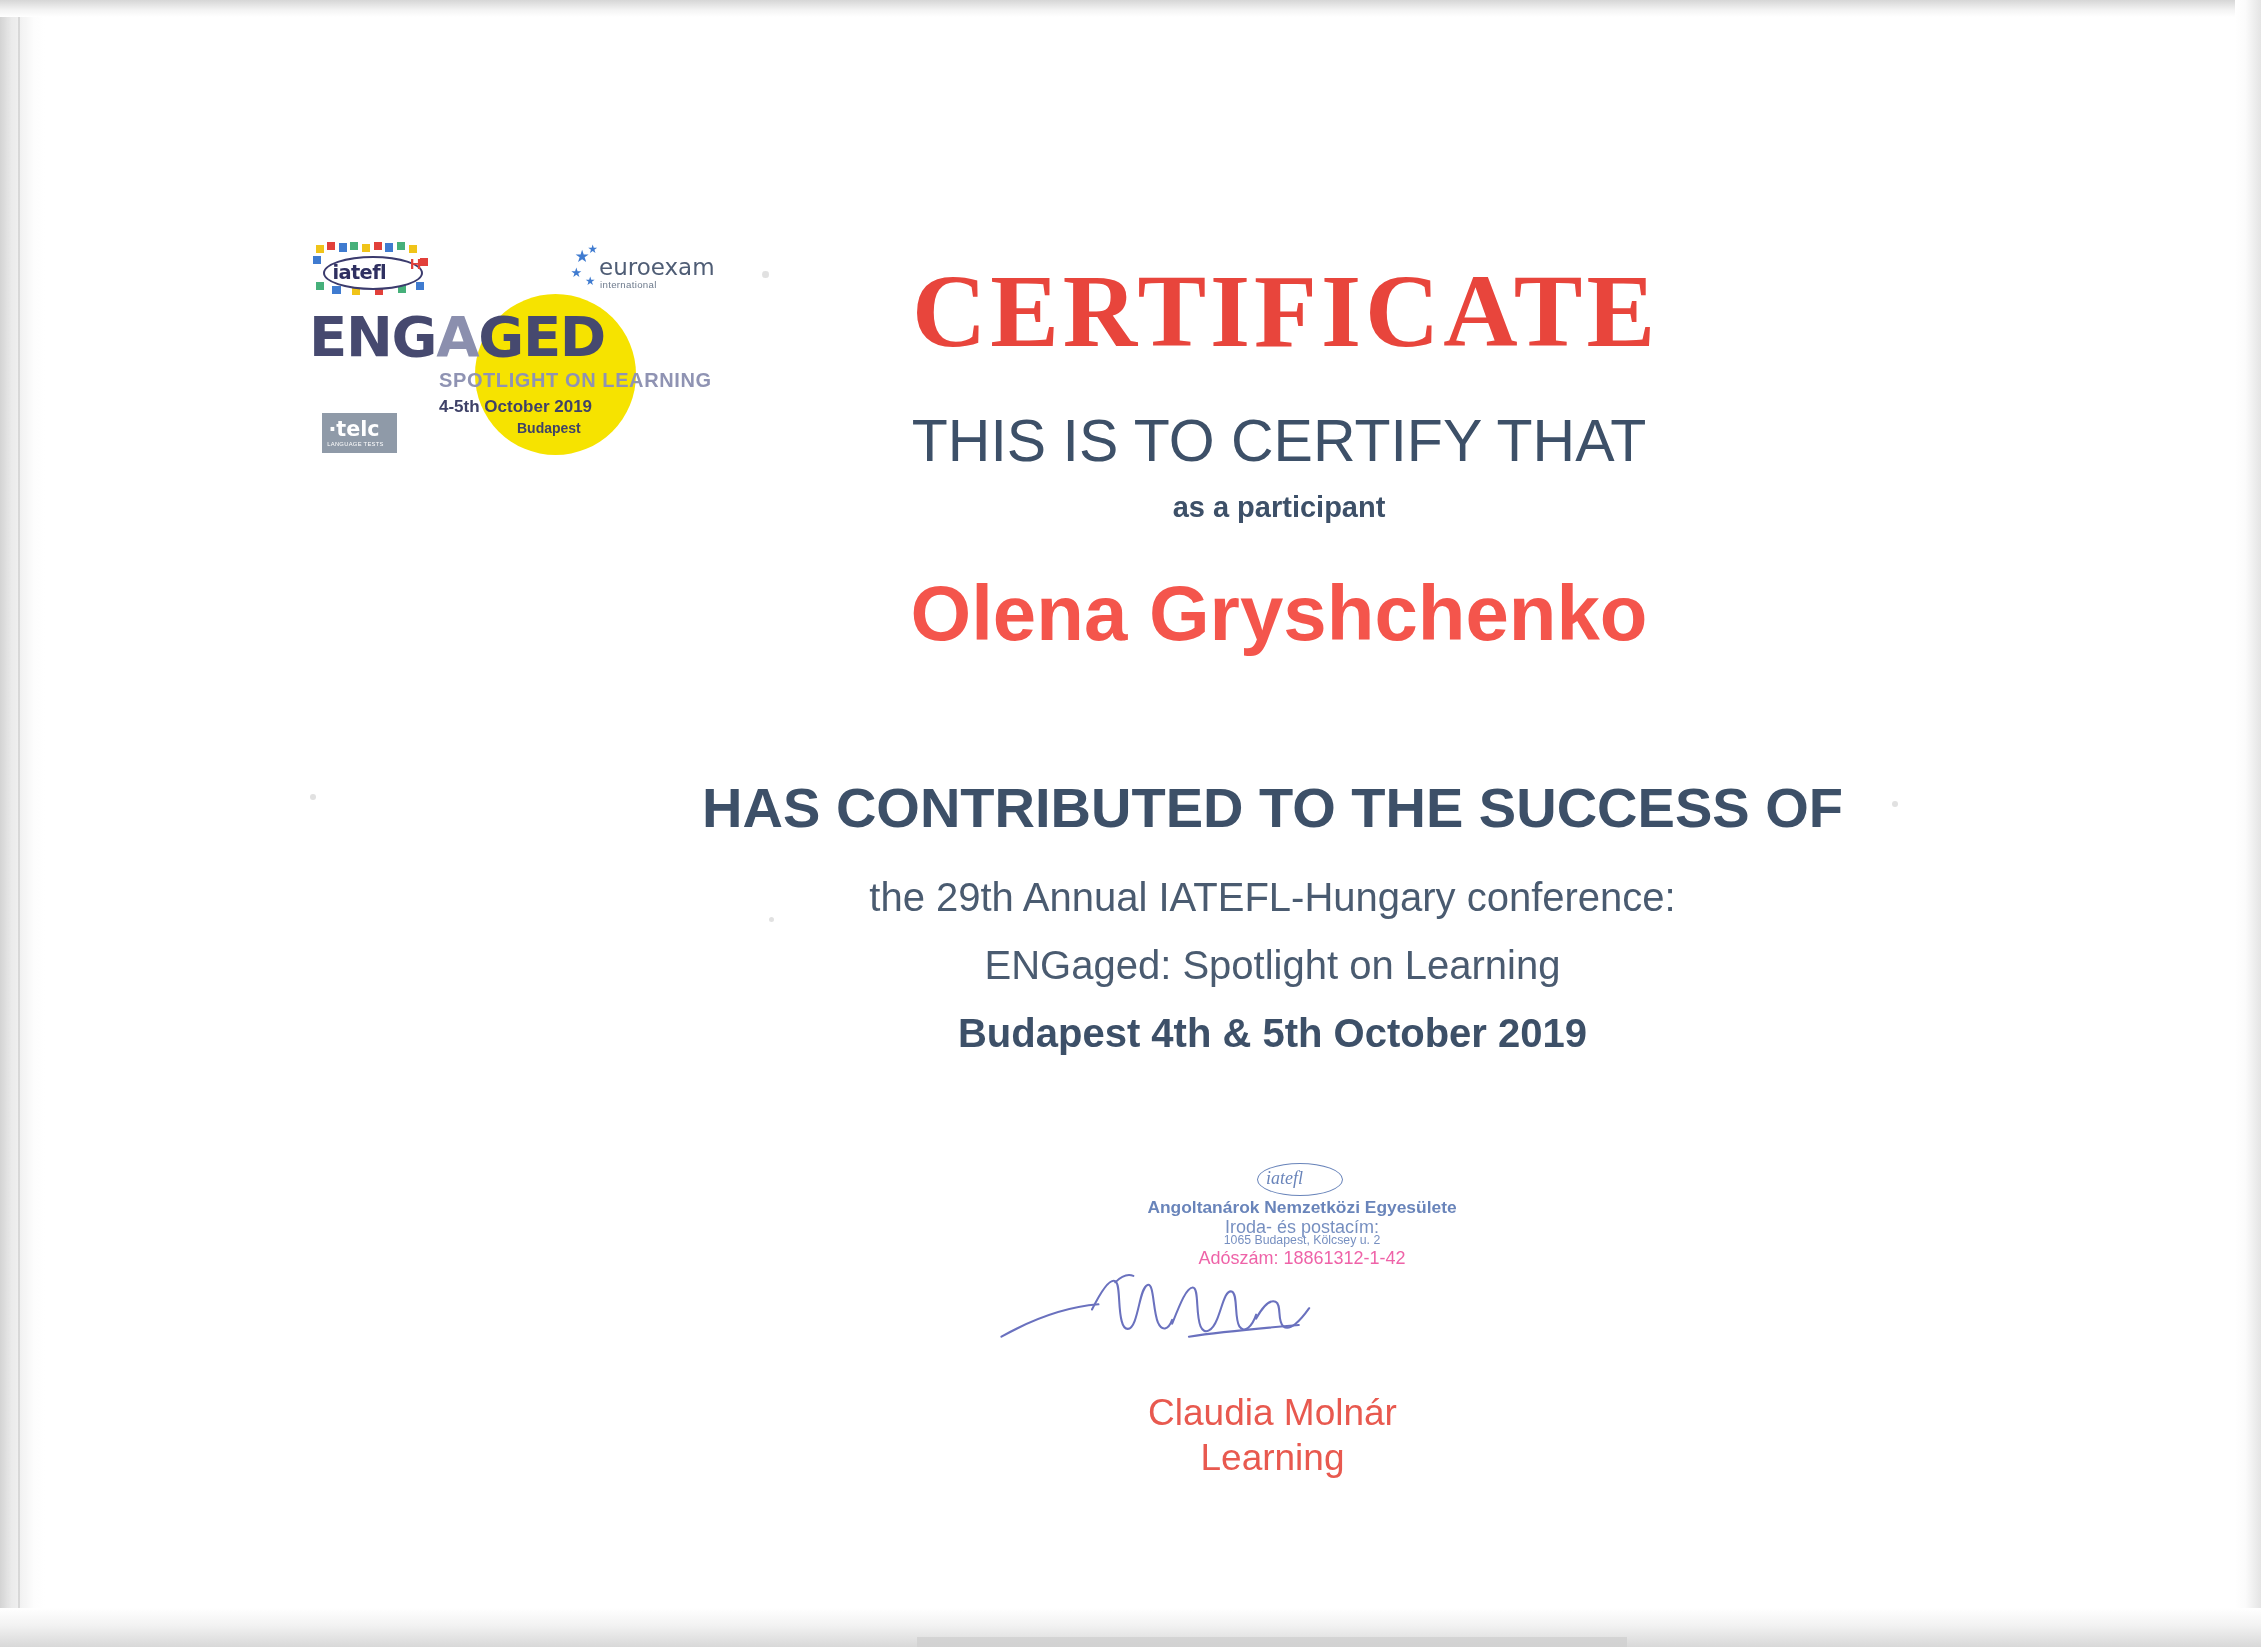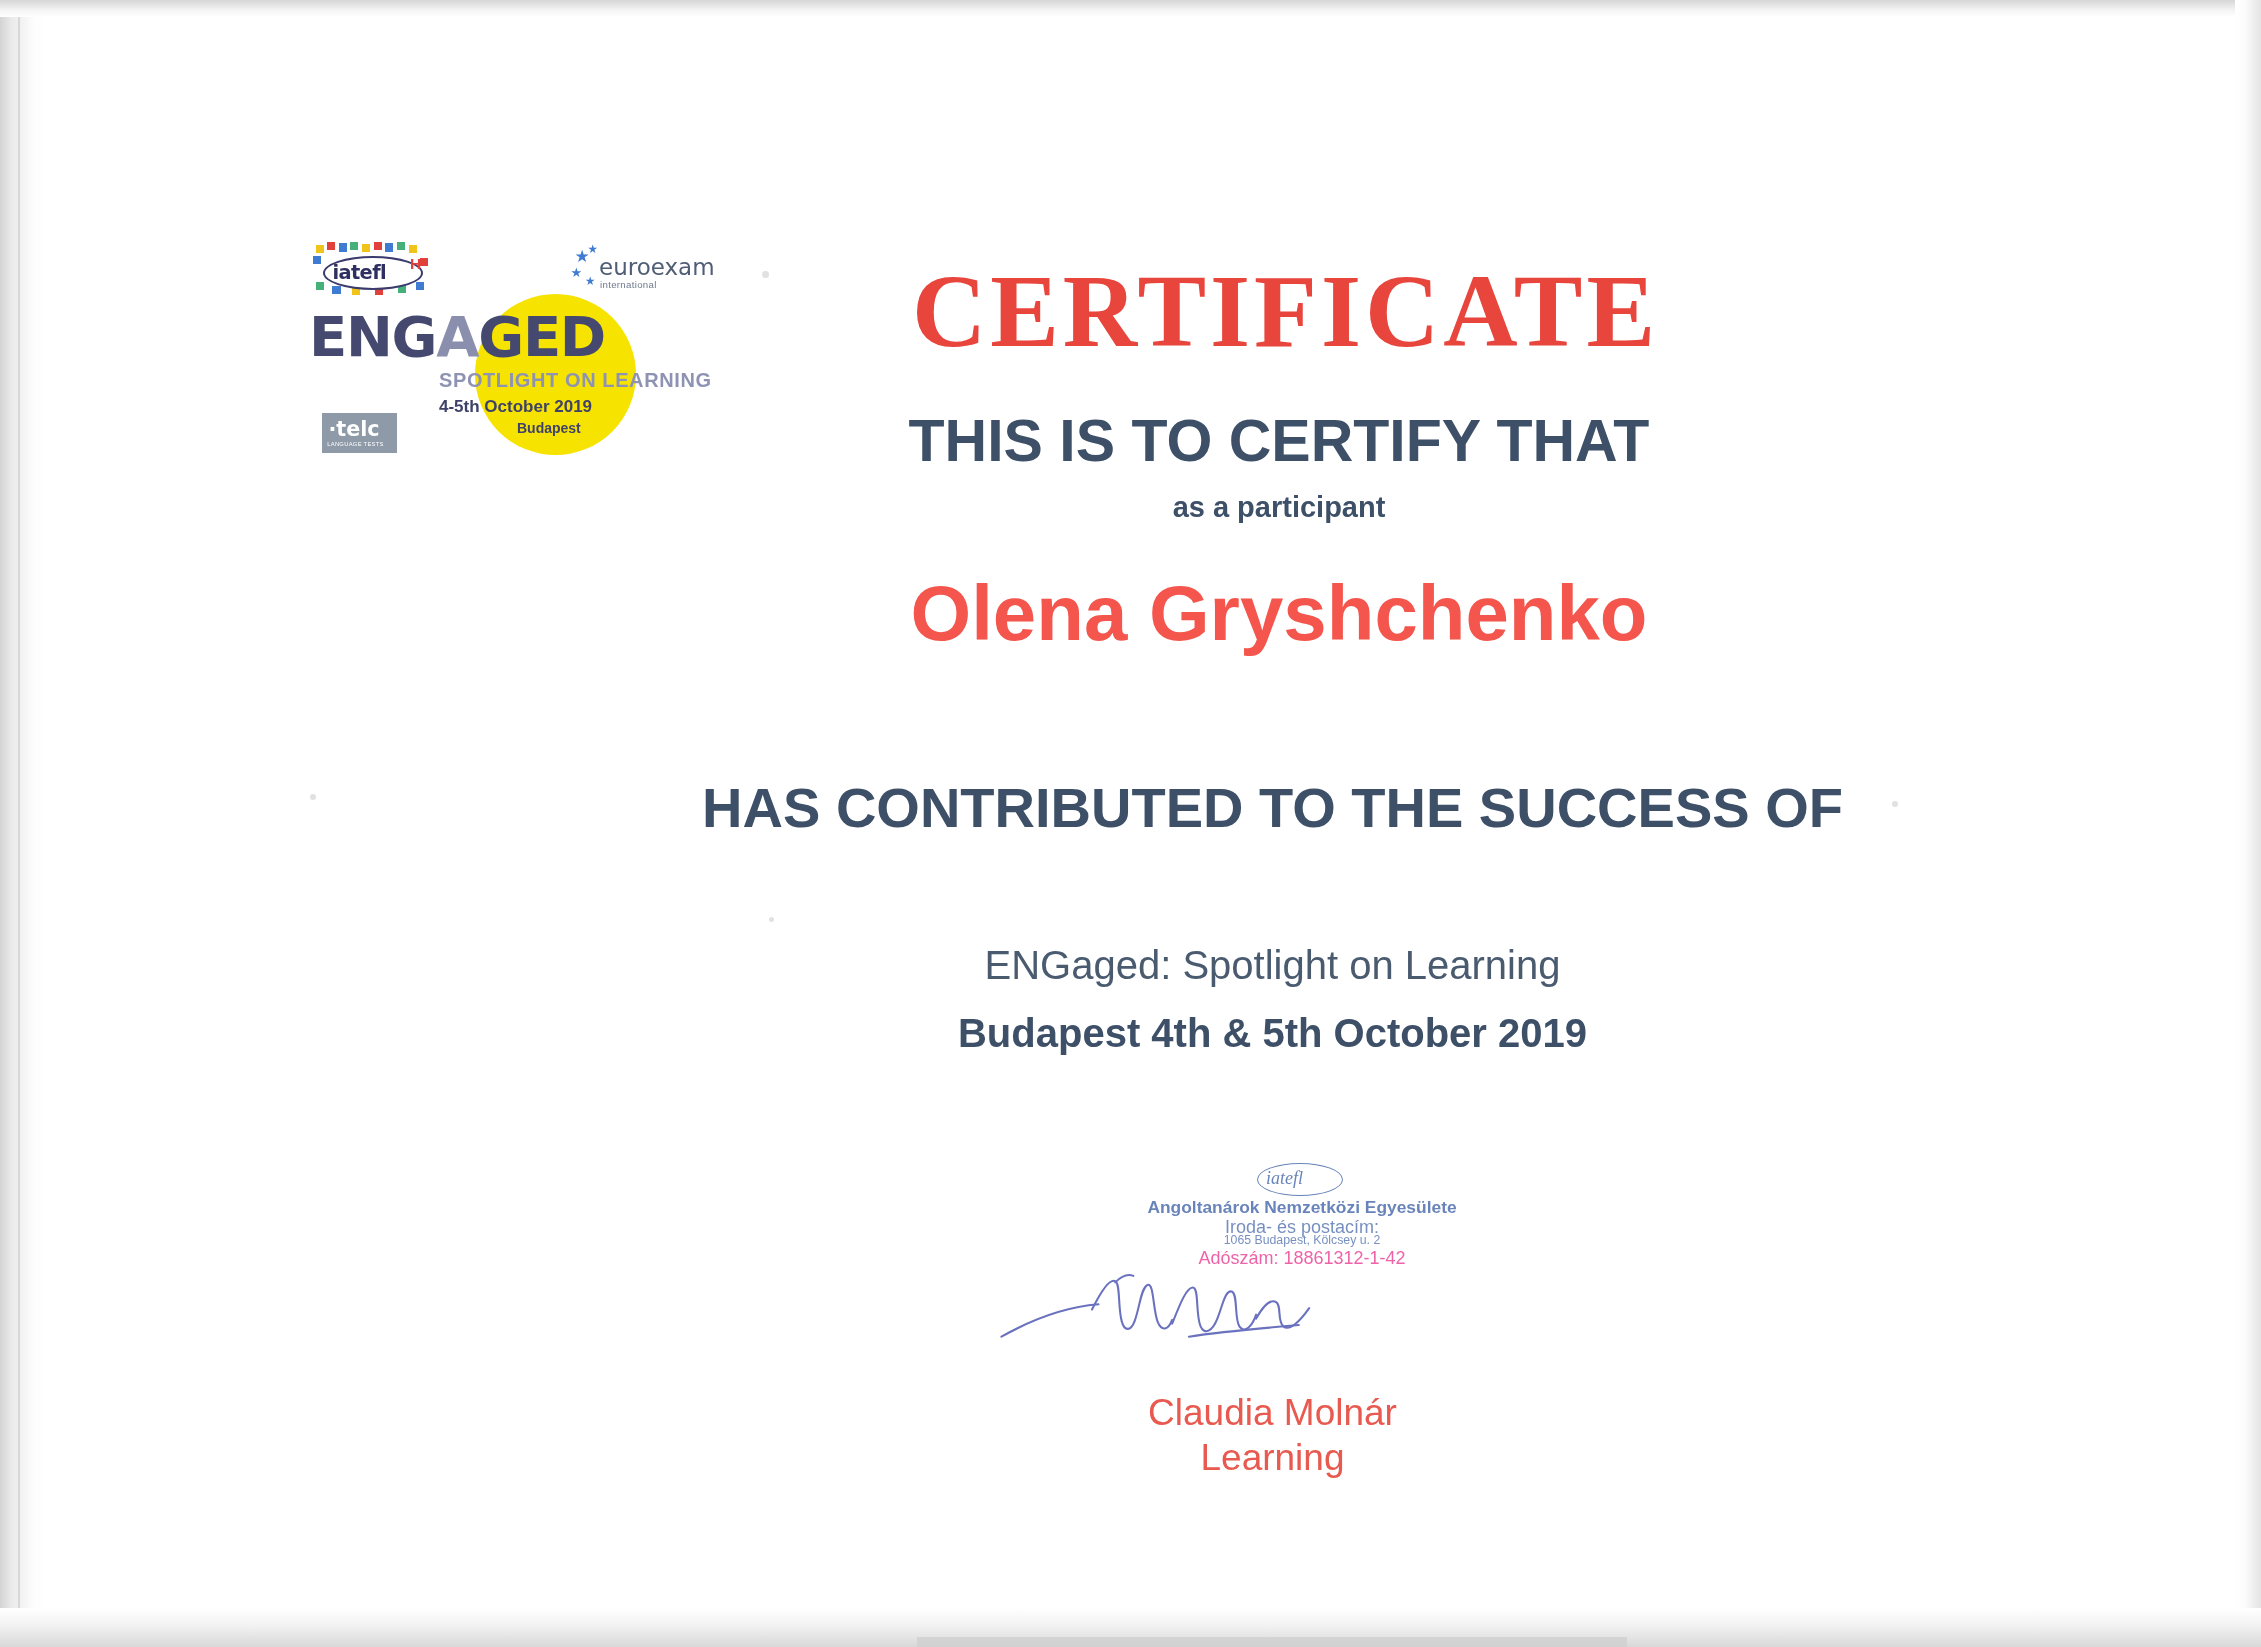--- a/index.html
+++ b/index.html
@@ -216,21 +216,21 @@
     letter-spacing: 3.9px;
     padding-left: 310px;
     box-sizing: border-box;
   }
   .cert-sub {
     position: absolute;
     left: 0; top: 407px;
     width: 2261px;
     text-align: center;
     font-size: 59px;
-    font-weight: bold;
+    font-weight: normal;
     color: #3d5068;
     padding-left: 297px;
     box-sizing: border-box;
   }
   .cert-role {
     position: absolute;
     left: 0; top: 491px;
     width: 2261px;
     text-align: center;
     font-size: 29px;
@@ -441,20 +441,21 @@
   <div class="telc">
     <div class="telc-word">·telc</div>
     <div class="telc-sub">LANGUAGE TESTS</div>
   </div>
 
   <div class="cert-title">CERTIFICATE</div>
   <div class="cert-sub">THIS IS TO CERTIFY THAT</div>
   <div class="cert-role">as a participant</div>
   <div class="recipient">Olena Gryshchenko</div>
   <div class="contributed">HAS CONTRIBUTED TO THE SUCCESS OF</div>
+  <div class="event-line-1">the 29th Annual IATEFL-Hungary conference:</div>
   <div class="event-line-2">ENGaged: Spotlight on Learning</div>
   <div class="event-line-3">Budapest 4th &amp; 5th October 2019</div>
 
   <div class="stamp">
     <div class="stamp-logo-oval"></div>
     <div class="stamp-logo-text">iatefl</div>
     <div class="stamp-line-1">Angoltanárok Nemzetközi Egyesülete</div>
     <div class="stamp-line-2">Iroda- és postacím:</div>
     <div class="stamp-line-3">1065 Budapest, Kölcsey u. 2</div>
     <div class="stamp-line-4">Adószám: 18861312-1-42</div>

